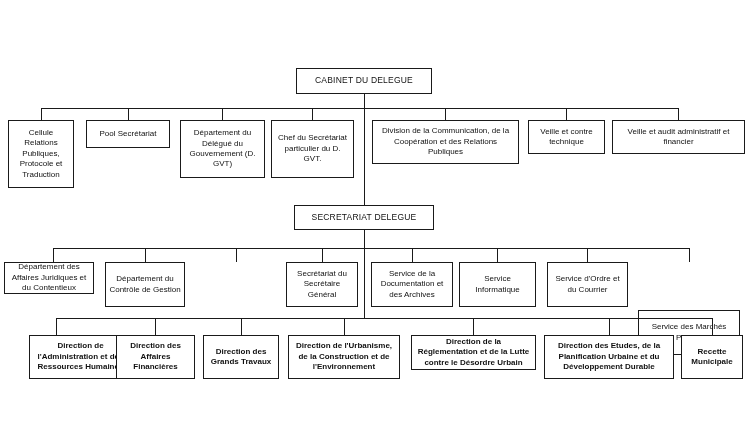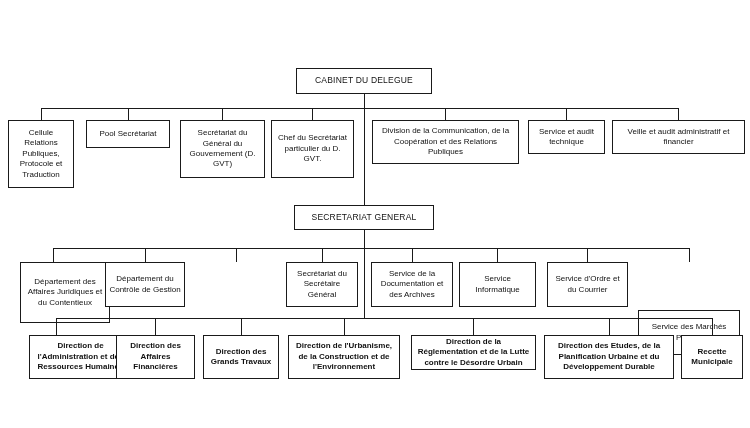--- a/index.html
+++ b/index.html
@@ -44,41 +44,41 @@
   <div class="vline" style="left:41px;  top:108px; height:12px;"></div>
   <div class="vline" style="left:128px; top:108px; height:12px;"></div>
   <div class="vline" style="left:222px; top:108px; height:12px;"></div>
   <div class="vline" style="left:312px; top:108px; height:12px;"></div>
   <div class="vline" style="left:445px; top:108px; height:12px;"></div>
   <div class="vline" style="left:566px; top:108px; height:12px;"></div>
   <div class="vline" style="left:678px; top:108px; height:12px;"></div>
 
   <div class="box" style="left:8px;   top:120px; width:66px;  height:68px;">Cellule Relations Publiques, Protocole et Traduction</div>
   <div class="box" style="left:86px;  top:120px; width:84px;  height:28px;">Pool Secrétariat</div>
-  <div class="box" style="left:180px; top:120px; width:85px;  height:58px;">Secrétariat du Général du Gouvernement (D. GVT)</div>
+  <div class="box" style="left:180px; top:120px; width:85px;  height:58px;">Département du Délégué du Gouvernement (D. GVT)</div>
   <div class="box" style="left:271px; top:120px; width:83px;  height:58px;">Chef du Secrétariat particulier du D. GVT.</div>
   <div class="box" style="left:372px; top:120px; width:147px; height:44px;">Division de la Communication, de la Coopération et des Relations Publiques</div>
-  <div class="box" style="left:528px; top:120px; width:77px;  height:34px;">Service et audit technique</div>
+  <div class="box" style="left:528px; top:120px; width:77px;  height:34px;">Veille et contre technique</div>
   <div class="box" style="left:612px; top:120px; width:133px; height:34px;">Veille et audit administratif et financier</div>
 
-  <div class="box caps" style="left:294px; top:205px; width:140px; height:25px;">SECRETARIAT GENERAL</div>
+  <div class="box caps" style="left:294px; top:205px; width:140px; height:25px;">SECRETARIAT DELEGUE</div>
 
   <div class="vline" style="left:364px; top:230px; height:88px;"></div>
   <div class="hline" style="left:53px; top:248px; width:636px;"></div>
 
   <div class="vline" style="left:53px;  top:248px; height:14px;"></div>
   <div class="vline" style="left:145px; top:248px; height:14px;"></div>
   <div class="vline" style="left:236px; top:248px; height:14px;"></div>
   <div class="vline" style="left:322px; top:248px; height:14px;"></div>
   <div class="vline" style="left:412px; top:248px; height:14px;"></div>
   <div class="vline" style="left:497px; top:248px; height:14px;"></div>
   <div class="vline" style="left:587px; top:248px; height:14px;"></div>
   <div class="vline" style="left:689px; top:248px; height:14px;"></div>
 
-  <div class="box" style="left:20px;   top:262px; width:90px;  height:61px;">Département des Affaires Juridiques et du Contentieux</div>
+  <div class="box" style="left:4px;   top:262px; width:90px;  height:32px;">Département des Affaires Juridiques et du Contentieux</div>
   <div class="box" style="left:105px; top:262px; width:80px;  height:45px;">Département du Contrôle de Gestion</div>
   <div class="box" style="left:286px; top:262px; width:72px;  height:45px;">Secrétariat du Secrétaire Général</div>
   <div class="box" style="left:371px; top:262px; width:82px;  height:45px;text-align:center;">Service de la Documentation et des Archives</div>
   <div class="box" style="left:459px; top:262px; width:77px;  height:45px;">Service Informatique</div>
   <div class="box" style="left:547px; top:262px; width:81px;  height:45px;">Service d'Ordre et du Courrier</div>
   <div class="box" style="left:638px; top:270px; width:102px; height:45px;margin-top:40px;">Service des Marchés Publics</div>
 
   <div class="hline" style="left:56px; top:318px; width:656px;"></div>
 
   <div class="vline" style="left:56px;  top:318px; height:17px;"></div>

